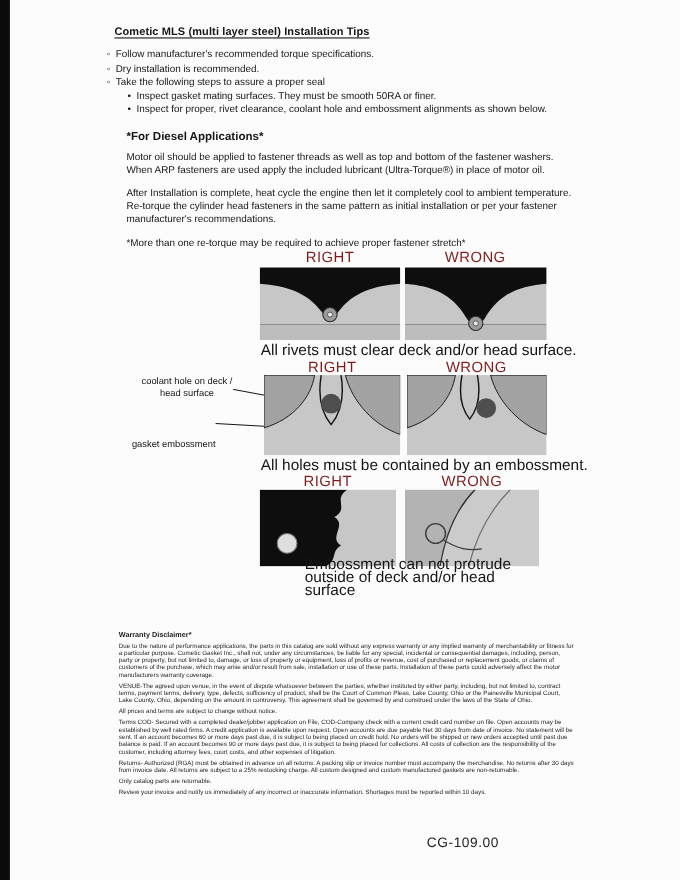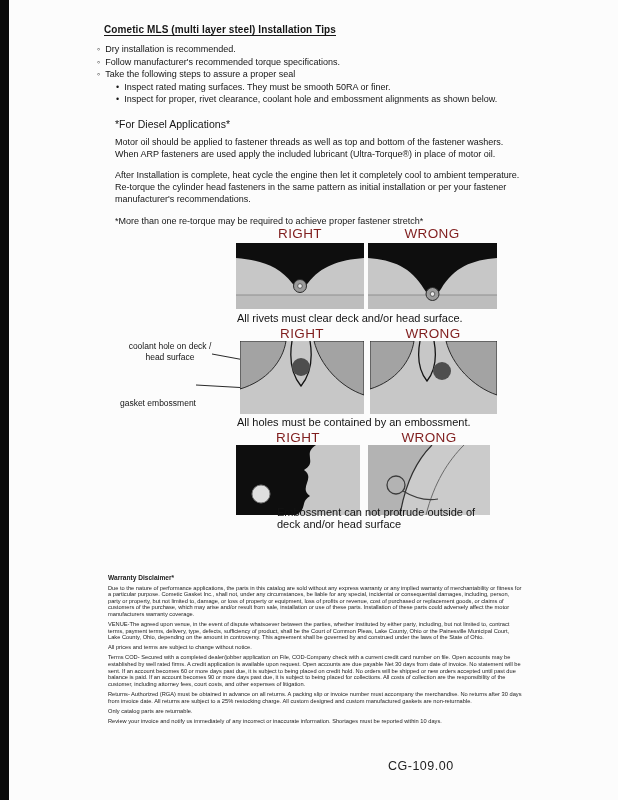--- a/index.html
+++ b/index.html
@@ -23,56 +23,56 @@
   }
 
   .tips { left:97px; top:43px; width:470px; font-size:9px; }
   .tips .tip { line-height:12.5px; }
   .tips .tip::before { content:"◦"; margin-right:5px; font-size:9px; }
   .tips .subtips { margin-left:19px; }
   .tips .subtip { line-height:12.5px; }
   .tips .subtip::before { content:"•"; margin-right:5px; }
 
   .diesel { left:115px; top:118px; width:412px; font-size:9px; line-height:12px; }
-  .diesel .heading { font-size:10.5px; font-weight:normal; }
+  .diesel .heading { font-size:10.5px; font-weight:bold; }
   .diesel .p1 { margin-top:6px; }
   .diesel .p2 { margin-top:9px; }
   .diesel .note { margin-top:10px; }
 
   .col-label {
     font-size:13.5px; color:#7f1d1d; letter-spacing:.4px;
     transform:translateX(-50%); white-space:nowrap;
   }
   .diagram { overflow:hidden; }
   .diagram svg { display:block; }
-  .caption { font-size:11px; line-height:12px; color:#141414; }
+  .caption { font-size:14px; line-height:12px; color:#141414; }
 
   .callout { font-size:8.5px; line-height:10.5px; color:#141414; }
   .callout.coolant { left:126px; top:341px; width:88px; text-align:center; }
   .callout.emboss  { left:114px; top:398px; width:82px; text-align:right; }
 
   .disclaimer { left:108px; top:575px; width:414px; font-size:5.7px; line-height:6.6px; color:#1c1c1c; }
   .disclaimer .heading { font-size:6.6px; font-weight:bold; margin-bottom:3px; }
   .disclaimer p { margin-bottom:3.5px; }
 
   .footer-code { left:388px; top:759px; font-size:12.5px; letter-spacing:.5px; color:#222; }
 </style>
 </head>
 <body>
 
 <div class="abs left-bar"></div>
 
 <div class="abs title">Cometic MLS (multi layer steel) Installation Tips</div>
 
 <div class="abs tips">
+  <div class="tip">Follow manufacturer's recommended torque specifications.</div>
   <div class="tip">Dry installation is recommended.</div>
-  <div class="tip">Follow manufacturer's recommended torque specifications.</div>
   <div class="tip">Take the following steps to assure a proper seal</div>
   <div class="subtips">
-    <div class="subtip">Inspect rated mating surfaces.  They must be smooth 50RA or finer.</div>
+    <div class="subtip">Inspect gasket mating surfaces.  They must be smooth 50RA or finer.</div>
     <div class="subtip">Inspect for proper, rivet clearance, coolant hole and embossment alignments as shown below.</div>
   </div>
 </div>
 
 <div class="abs diesel">
   <div class="heading">*For Diesel Applications*</div>
   <div class="p1">Motor oil should be applied to fastener threads as well as top and bottom of the fastener washers. When ARP fasteners are used apply the included lubricant (Ultra-Torque®) in place of motor oil.</div>
   <div class="p2">After Installation is complete, heat cycle the engine then let it completely cool to ambient temperature. Re-torque the cylinder head fasteners in the same pattern as initial installation or per your fastener manufacturer's recommendations.</div>
   <div class="note">*More than one re-torque may be required to achieve proper fastener stretch*</div>
 </div>

